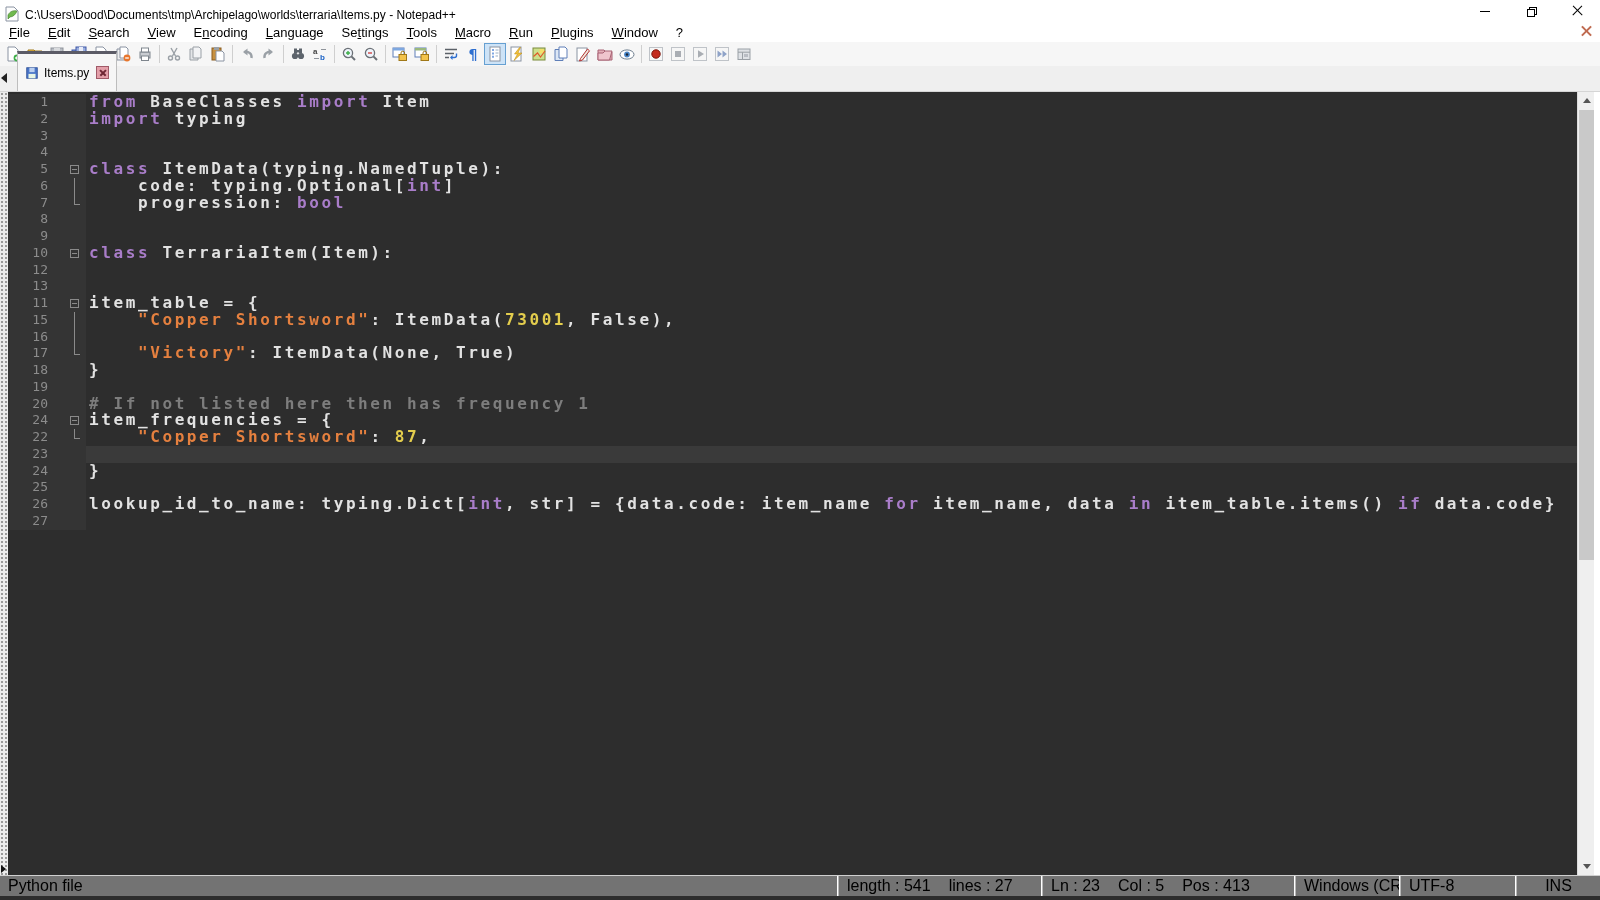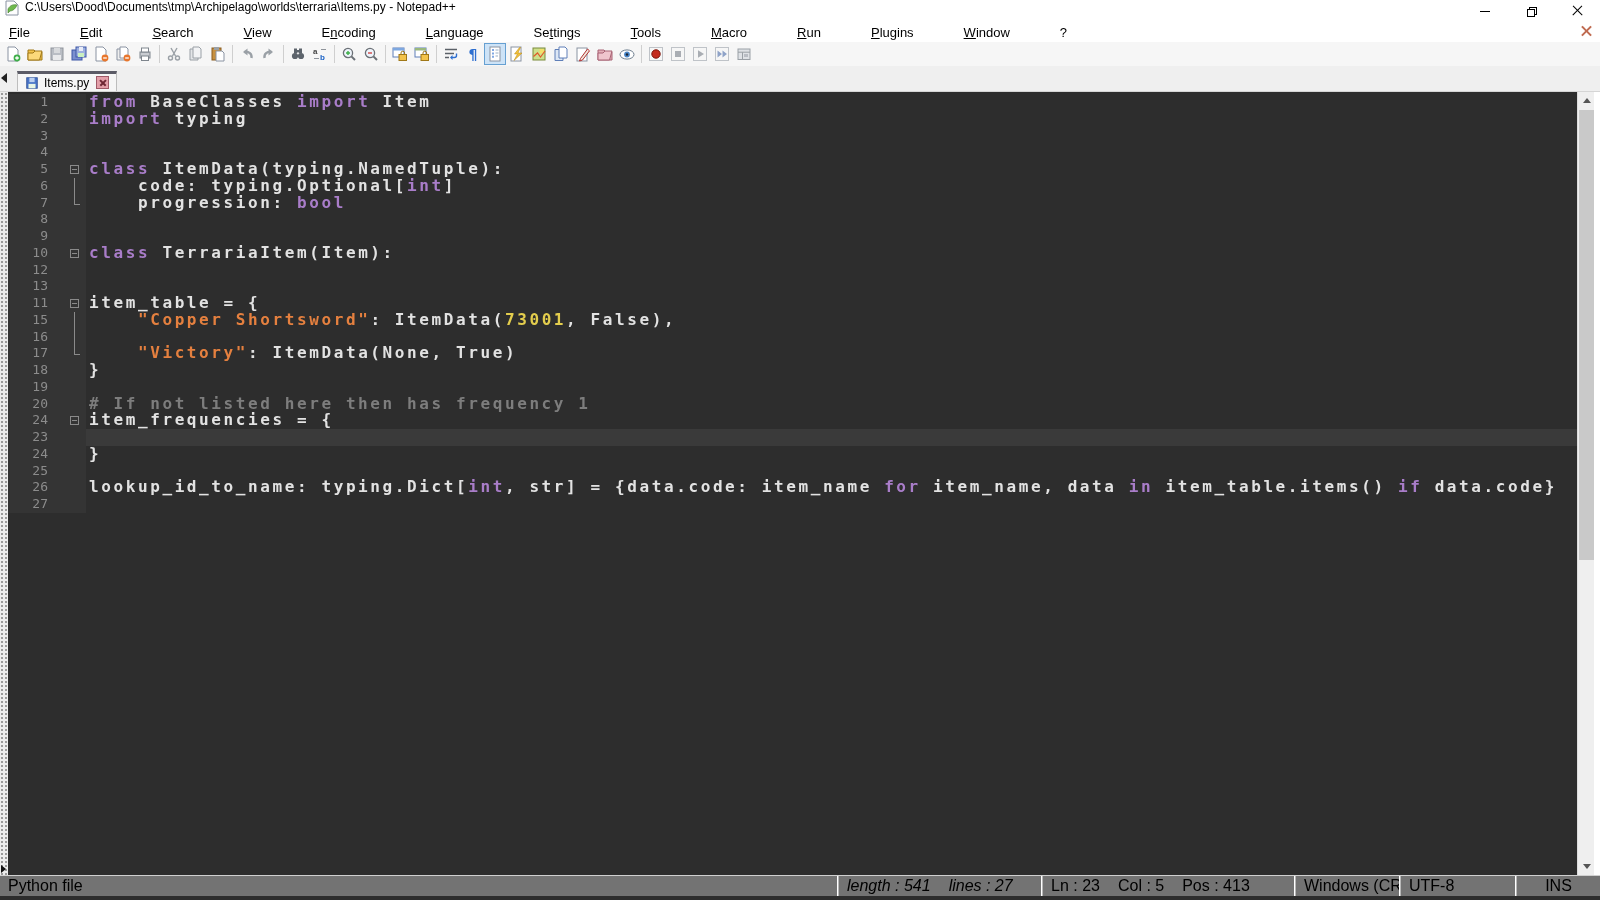--- a/index.html
+++ b/index.html
@@ -1,53 +1,53 @@
 <!DOCTYPE html>
 <html><head>
 <meta charset="utf-8">
 <style>
   * { margin:0; padding:0; box-sizing:border-box; }
   html,body { width:1600px; height:900px; overflow:hidden; }
   body { font-family:"Liberation Sans", sans-serif; background:#fff; display:flex; flex-direction:column; }
 
   
-  .titlebar { height:22px; background:#ffffff; display:flex; align-items:flex-start; flex:0 0 22px; }
+  .titlebar { height:22px; background:#ffffff; display:flex; align-items:flex-end; flex:0 0 22px; }
   .titlebar .appicon { width:16px; height:16px; margin:0 5px 0 4px; }
   .titlebar .title { font-size:12px; color:#000; white-space:nowrap; flex:1; }
   .winbtn { width:46px; height:22px; display:flex; align-items:center; justify-content:center; }
   .glyph-min { width:10px; border-bottom:1px solid #000; }
   .glyph-restore { width:9px; height:9px; position:relative; }
   .glyph-restore .b { position:absolute; border:1px solid #000; width:8px; height:8px; background:#fff; }
   .glyph-restore .b1 { left:2px; top:0; }
   .glyph-restore .b2 { left:0; top:2px; }
   .xglyph { position:relative; width:10px; height:10px; }
   .xglyph i { position:absolute; left:-1px; top:4px; width:13px; height:1.4px; background:#000; }
   .xglyph i:first-child { transform:rotate(45deg); }
   .xglyph i:last-child { transform:rotate(-45deg); }
 
   
-  .menubar { height:20px; background:#ffffff; display:flex; align-items:center; font-size:13px; color:#000; flex:0 0 20px; position:relative;gap:32px; }
+  .menubar { height:20px; background:#ffffff; display:flex; align-items:center; font-size:13px; color:#000; flex:0 0 20px; position:relative; }
   .menubar .mitem { padding:2px 9px; cursor:default; }
   .menubar u { text-decoration:underline; }
   .mdi-close { position:absolute; right:8px; top:3px; width:12px; height:12px; }
   .mdi-close i { position:absolute; left:0; top:5px; width:13px; height:2px; background:#bf6a50; }
   .mdi-close i:first-child { transform:rotate(45deg); }
   .mdi-close i:last-child { transform:rotate(-45deg); }
 
   
   .toolbar { height:24px; background:#f6f6f6; display:flex; align-items:center; padding-left:2px; flex:0 0 24px; }
   .tbtn { width:22px; height:22px; display:flex; align-items:center; justify-content:center; border:1px solid transparent; }
   .tbtn svg { width:16px; height:16px; }
   .tbtn.active { background:#cde3f7; border:1px solid #66a0d2; }
   .tsep { width:1px; height:18px; background:#cfcfcf; margin:0 3px; }
 
   
   .tabbar { height:26px; background:#efefef; display:flex; align-items:flex-end; flex:0 0 26px; border-bottom:1px solid #d5d5d5; position:relative; }
   .tab-scroll-left { width:0; height:0; border-top:5px solid transparent; border-bottom:5px solid transparent; border-right:6px solid #222; margin:0 2px 8px 1px; }
-  .tab { height:20px; display:flex; align-items:center; padding:0 7px; font-size:12px; color:#000; background:#f6f6f6; border:1px solid #bdbdbd; border-bottom:none; border-top:3px solid #5b5b66; margin-left:8px; }
+  .tab { height:40px; display:flex; align-items:center; padding:0 7px; font-size:12px; color:#000; background:#f6f6f6; border:1px solid #bdbdbd; border-bottom:none; border-top:3px solid #5b5b66; margin-left:8px; }
   .tab .ticon { width:14px; height:14px; margin-right:5px; }
   .tab .tclose { width:13px; height:13px; background:#e4a0aa; border:1px solid #a05a68; margin-left:7px; position:relative; }
   .tab .tclose i { position:absolute; left:1.5px; top:4.5px; width:8px; height:1.6px; background:#6e2734; }
   .tab .tclose i:first-child { transform:rotate(45deg); }
   .tab .tclose i:last-child { transform:rotate(-45deg); }
 
   
   .main { flex:1; display:flex; min-height:0; background:#2d2d2d; }
   .gripstrip { flex:0 0 8px; background:#ececec;
       background-image:radial-gradient(#9a9a9a 0.9px, transparent 1px);
@@ -77,21 +77,21 @@
   .sb-up .tri { width:0; height:0; border-left:4px solid transparent; border-right:4px solid transparent; border-bottom:5px solid #555; }
   .sb-down .tri { width:0; height:0; border-left:4px solid transparent; border-right:4px solid transparent; border-top:5px solid #555; }
   .sb-thumb { position:absolute; left:1px; width:15px; top:18px; height:450px; background:#c9c9c9; }
   .rightedge { flex:0 0 6px; background:#ffffff; }
 
   
   .statusbar { flex:0 0 21px; background:#737373; border-top:1px solid #d0d0d0; display:flex; align-items:center; font-size:16px; color:#000; }
   .seg { padding:0 8px; white-space:nowrap; overflow:hidden; height:100%; display:flex; align-items:center; gap:18px; }
   .seg + .seg { border-left:1px solid #b8b8b8; box-shadow:-1px 0 0 #fff; }
   .seg.s1 { flex:1; }
-  .seg.s2 { flex:0 0 204px;font-style:italic; }
+  .seg.s2 { flex:0 0 204px; }
   .seg.s3 { flex:0 0 253px; }
   .seg.s4 { flex:0 0 105px; }
   .seg.s5 { flex:0 0 116px; }
   .seg.s6 { flex:0 0 84px;justify-content:center; }
   .bottomstrip { flex:0 0 4px; background:#2d2d2d; }
 </style>
 </head>
 <body style="--ed-bg: #2d2d2d; --ed-margin: #343434; --ed-lnum: #8c8c8c; --ed-df: #e2e2e2; --ed-kw: #a97dc9; --ed-str: #e5803f; --ed-num: #e3cd4d; --ed-com: #7d7d7d; --ed-cur: #3a3a3a; --ed-fold: #8a8a8a;">
 
 <div class="titlebar">
@@ -398,20 +398,21 @@
       <div class="row"><div class="lnum">12</div><div class="fold"></div><div class="code"></div></div>
       <div class="row"><div class="lnum">13</div><div class="fold"></div><div class="code"></div></div>
       <div class="row"><div class="lnum">11</div><div class="fold"><div class="fbox"><i></i></div></div><div class="code"><span class="tk-df">item_table = {</span></div></div>
       <div class="row"><div class="lnum">15</div><div class="fold"><div class="fmid"></div></div><div class="code"><span class="tk-df">    </span><span class="tk-str">"Copper Shortsword"</span><span class="tk-df">: ItemData(</span><span class="tk-num">73001</span><span class="tk-df">, False),</span></div></div>
       <div class="row"><div class="lnum">16</div><div class="fold"><div class="fmid"></div></div><div class="code"></div></div>
       <div class="row"><div class="lnum">17</div><div class="fold"><div class="fend"></div></div><div class="code"><span class="tk-df">    </span><span class="tk-str">"Victory"</span><span class="tk-df">: ItemData(None, True)</span></div></div>
       <div class="row"><div class="lnum">18</div><div class="fold"></div><div class="code"><span class="tk-df">}</span></div></div>
       <div class="row"><div class="lnum">19</div><div class="fold"></div><div class="code"></div></div>
       <div class="row"><div class="lnum">20</div><div class="fold"></div><div class="code"><span class="tk-com"># If not listed here then has frequency 1</span></div></div>
       <div class="row"><div class="lnum">24</div><div class="fold"><div class="fbox"><i></i></div></div><div class="code"><span class="tk-df">item_frequencies = {</span></div></div>
+      <div class="row"><div class="lnum">22</div><div class="fold"><div class="fend"></div></div><div class="code"><span class="tk-df">    </span><span class="tk-str">"Copper Shortsword"</span><span class="tk-df">: </span><span class="tk-num">87</span><span class="tk-df">,</span></div></div>
       <div class="row cur"><div class="lnum">23</div><div class="fold"></div><div class="code"></div></div>
       <div class="row"><div class="lnum">24</div><div class="fold"></div><div class="code"><span class="tk-df">}</span></div></div>
       <div class="row"><div class="lnum">25</div><div class="fold"></div><div class="code"></div></div>
       <div class="row"><div class="lnum">26</div><div class="fold"></div><div class="code"><span class="tk-df">lookup_id_to_name: typing.Dict[</span><span class="tk-kw">int</span><span class="tk-df">, str] = {data.code: item_name </span><span class="tk-kw">for</span><span class="tk-df"> item_name, data </span><span class="tk-kw">in</span><span class="tk-df"> item_table.items() </span><span class="tk-kw">if</span><span class="tk-df"> data.code}</span></div></div>
       <div class="row"><div class="lnum">27</div><div class="fold"></div><div class="code"></div></div>
     </div>
   <div class="vscroll">
     <div class="sb-up">
         <div class="tri"></div>
       </div>

